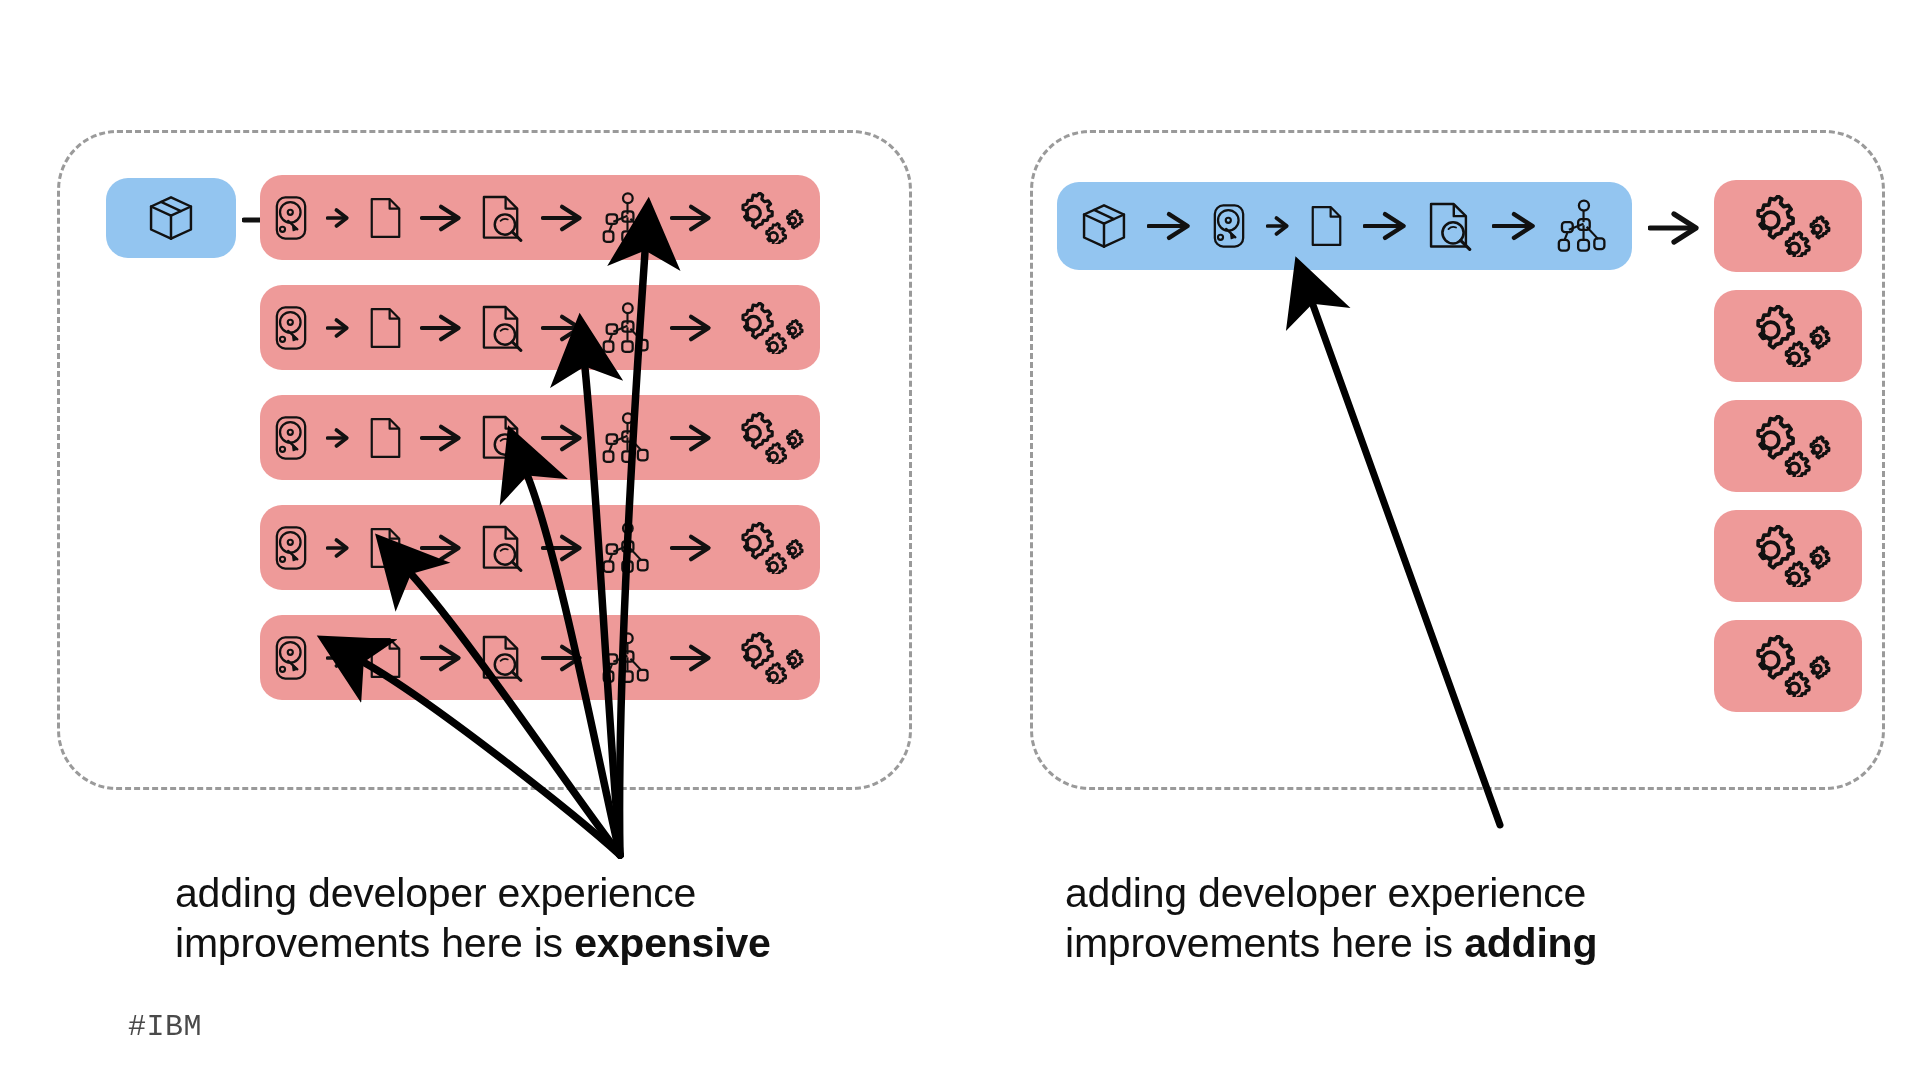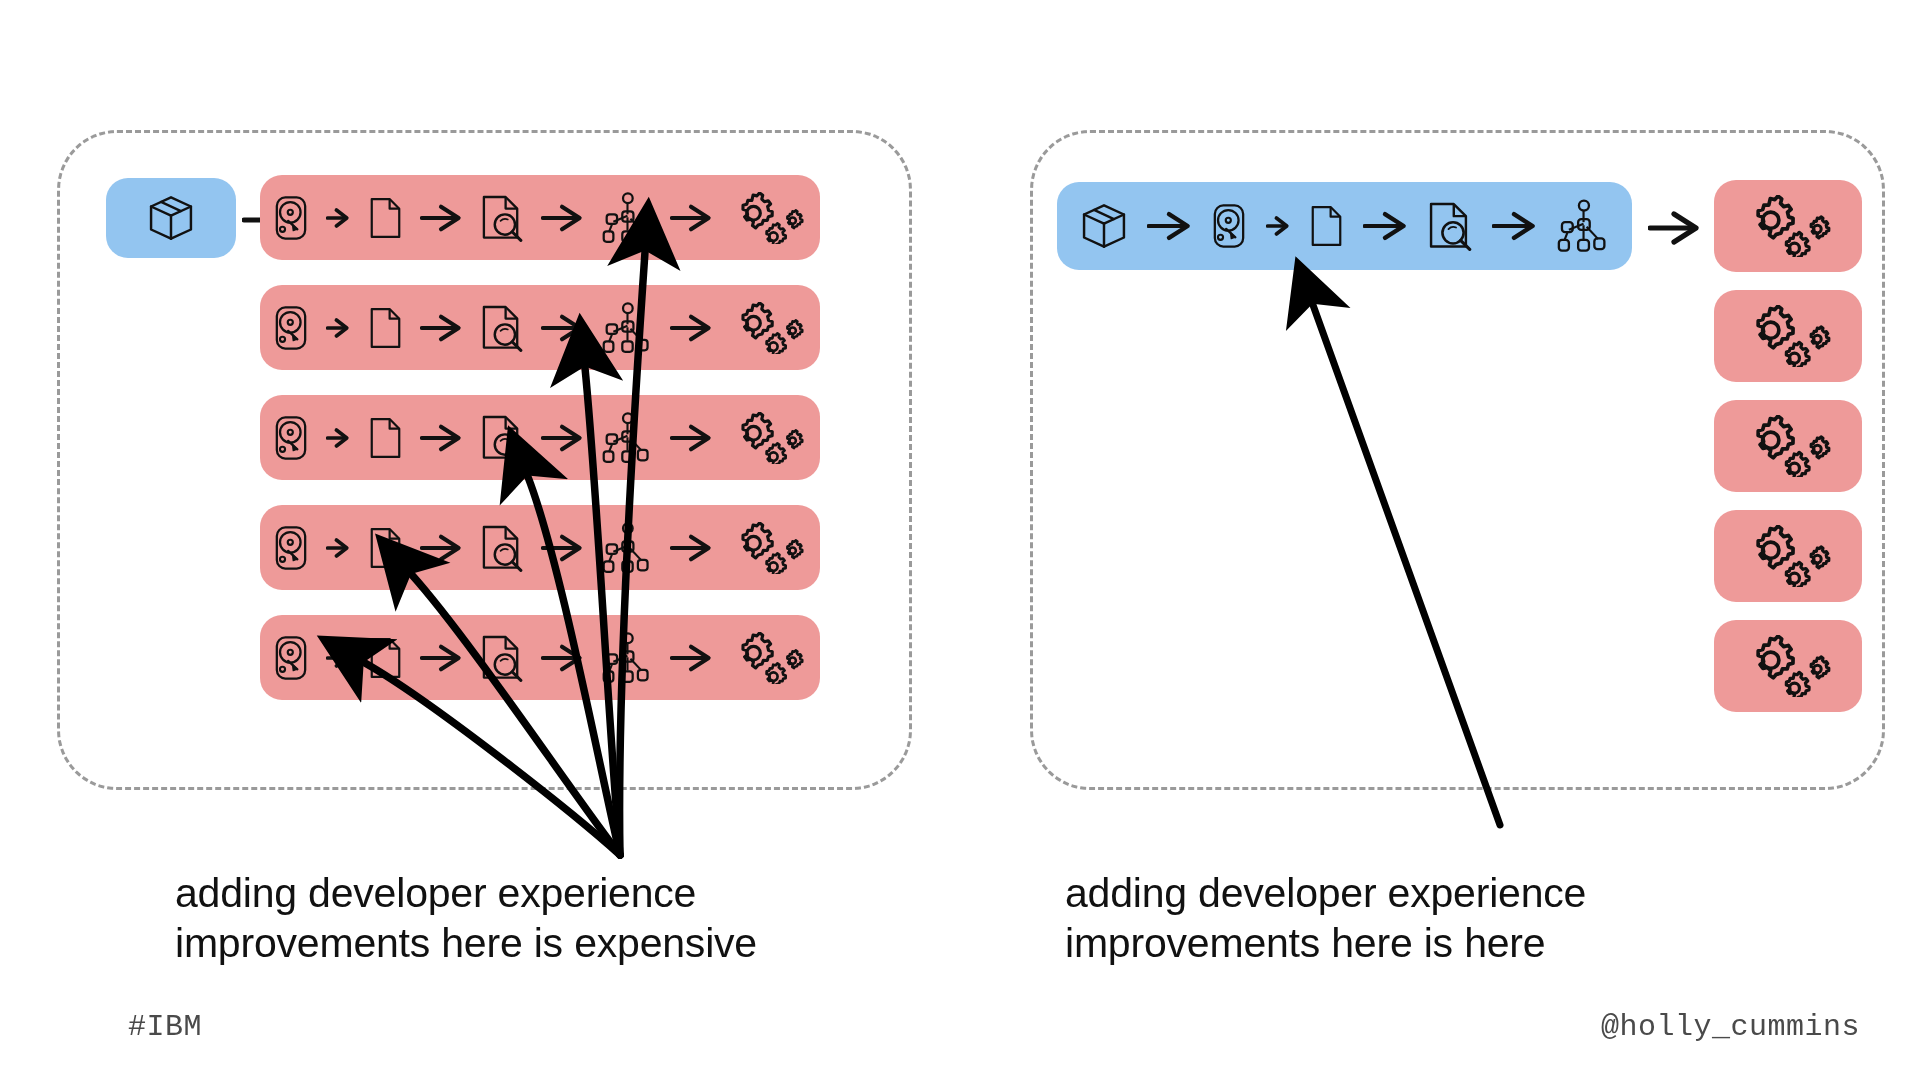--- a/index.html
+++ b/index.html
@@ -37,21 +37,21 @@
   
   .caption{
     position:absolute;
     font-family:"Liberation Sans", sans-serif;
     font-size:41px;
     line-height:1.22;
     color:#111111;
     font-weight:400;
     letter-spacing:-0.2px;
   }
-  .caption b{font-weight:400;}
+  .caption b{font-weight:700;}
   #caption-left{left:175px;top:868px;width:720px;}
   #caption-right{left:1065px;top:868px;width:720px;}
 
   
   .footer{
     position:absolute;
     font-family:"Liberation Mono", monospace;
     font-size:30px;
     color:#4a4a4a;
     letter-spacing:0.5px;
@@ -383,19 +383,18 @@
     </g>
   </svg>
 
   <div class="caption" id="caption-left">
     <span>adding developer experience</span><br>
     <span>improvements here is </span><b>expensive</b>
   </div>
 
   <div class="caption" id="caption-right">
     <span>adding developer experience</span><br>
-    <span>improvements here is </span><b>here</b>
+    <span>improvements here is </span><b>adding</b>
   </div>
 
   <div class="footer" id="footer-left">#IBM</div>
-  <div class="footer" id="footer-right">@holly_cummins</div>
 
 </div>
 
 </body></html>

